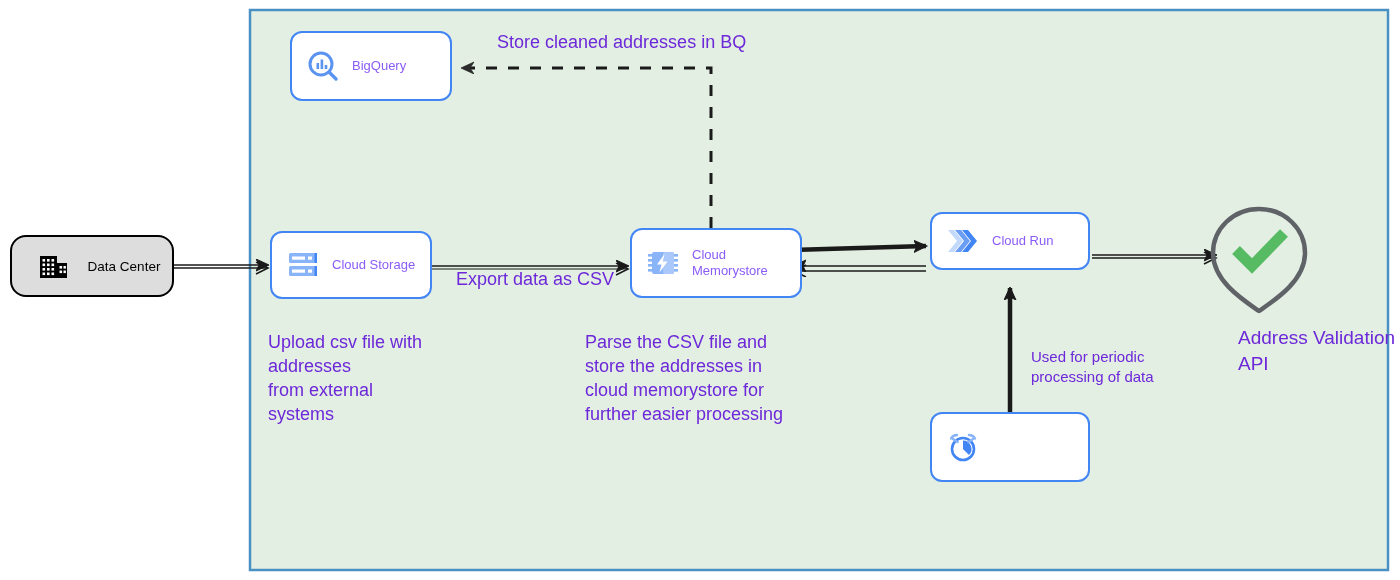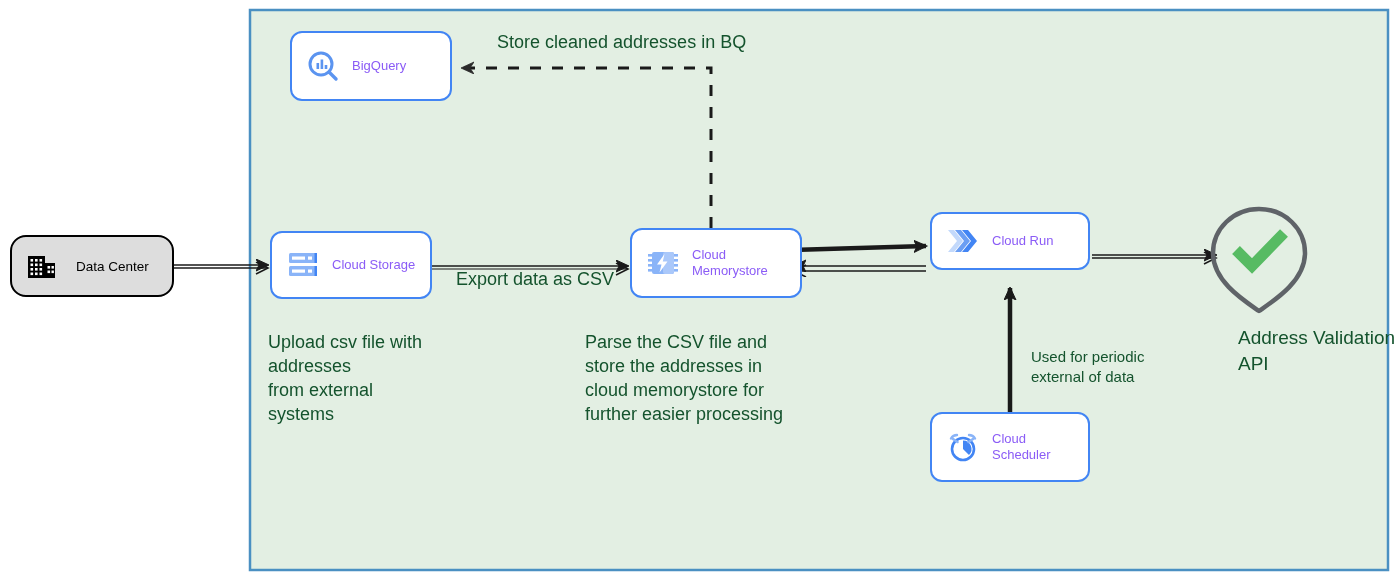--- a/index.html
+++ b/index.html
@@ -62,21 +62,21 @@
     margin-left: 10px;
   }
   #node-datacenter .node-label {
     font-size: 13.5px;
     color: #000000;
     padding-left: 14px;
   }
   .free-text {
     position: absolute;
     font-size: 18px;
-    color: #14532d;
+    color: #6d28d9;
     line-height: 1.33;
     white-space: pre-line;
   }
   .free-text.small {
     font-size: 15px;
   }
   .free-text.api-caption {
     font-size: 19px;
     line-height: 1.35;
   }
@@ -132,21 +132,21 @@
     <path d="M711,228 L711,68 L462,68" fill="none" stroke="#1a1a1a" stroke-width="3" stroke-dasharray="11 11" marker-end="url(#arrowSolidThin)"></path>
   </g>
 
   <g>
     <path d="M1259,209 C1285,209 1305,229 1305,253 C1305,281 1275,300 1259,311
              C1243,300 1213,281 1213,253 C1213,229 1233,209 1259,209 Z" fill="none" stroke="#5f6368" stroke-width="4.5" stroke-linejoin="round"></path>
     <path d="M1236,250 L1252,266 L1284,233" fill="none" stroke="#57bb63" stroke-width="11" stroke-linecap="butt" stroke-linejoin="miter"></path>
   </g>
 </svg>
 
-<div class="node" id="node-datacenter" style="left:10px; top:235px; width:164px; height:62px;">
+<div class="node" id="node-datacenter" style="left:10px; top:235px; width:164px; height:62px;justify-content:center;">
   <span class="icon-wrap">
     <svg width="30" height="28" viewBox="0 0 30 28">
       <rect x="1" y="4" width="17" height="22" fill="#000000"></rect>
       <rect x="18" y="11" width="10" height="15" fill="#000000"></rect>
       <g fill="#ffffff">
         <rect x="3.5" y="7" width="2.6" height="2.6"></rect>
         <rect x="8" y="7" width="2.6" height="2.6"></rect>
         <rect x="12.5" y="7" width="2.6" height="2.6"></rect>
         <rect x="3.5" y="11.5" width="2.6" height="2.6"></rect>
         <rect x="8" y="11.5" width="2.6" height="2.6"></rect>
@@ -233,29 +233,28 @@
   <span class="icon-wrap">
     <svg width="32" height="32" viewBox="0 0 32 32">
       <circle cx="16" cy="18" r="11" fill="none" stroke="#4285f4" stroke-width="2.6"></circle>
       <path d="M16,18 L16,9.5 A8.5,8.5 0 0 1 22,24 Z" fill="#4285f4"></path>
       <path d="M6,8 L10.5,11" stroke="#8ab4f8" stroke-width="2.6" stroke-linecap="round" fill="none"></path>
       <path d="M26,8 L21.5,11" stroke="#8ab4f8" stroke-width="2.6" stroke-linecap="round" fill="none"></path>
       <path d="M4,7.5 A7,7 0 0 1 10,4" stroke="#8ab4f8" stroke-width="2.4" fill="none" stroke-linecap="round"></path>
       <path d="M28,7.5 A7,7 0 0 0 22,4" stroke="#8ab4f8" stroke-width="2.4" fill="none" stroke-linecap="round"></path>
     </svg>
   </span>
-  <span class="node-label">Cloud Scheduler</span>
 </div>
 
 <div class="free-text" style="left:497px; top:31px;">Store cleaned addresses in BQ</div>
 
 <div class="free-text" style="left:456px; top:220px;margin-top:48px;">Export data as CSV</div>
 
 <div class="free-text small" style="left:1031px; top:347px;">Used for periodic
-external of data</div>
+processing of data</div>
 
 <div class="free-text" style="left:268px; top:331px;">Upload csv file with
 addresses
 from external
 systems</div>
 
 <div class="free-text" style="left:585px; top:331px;">Parse the CSV file and
 store the addresses in
 cloud  memorystore for
 further easier processing</div>

